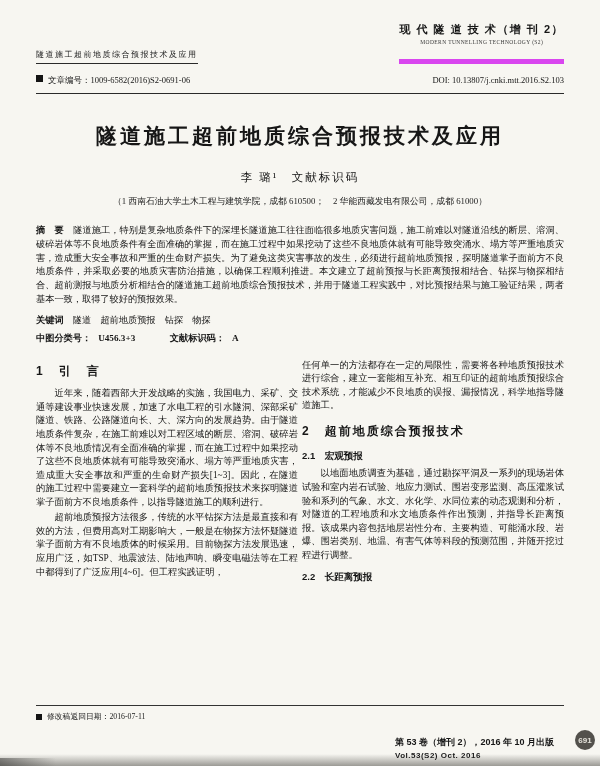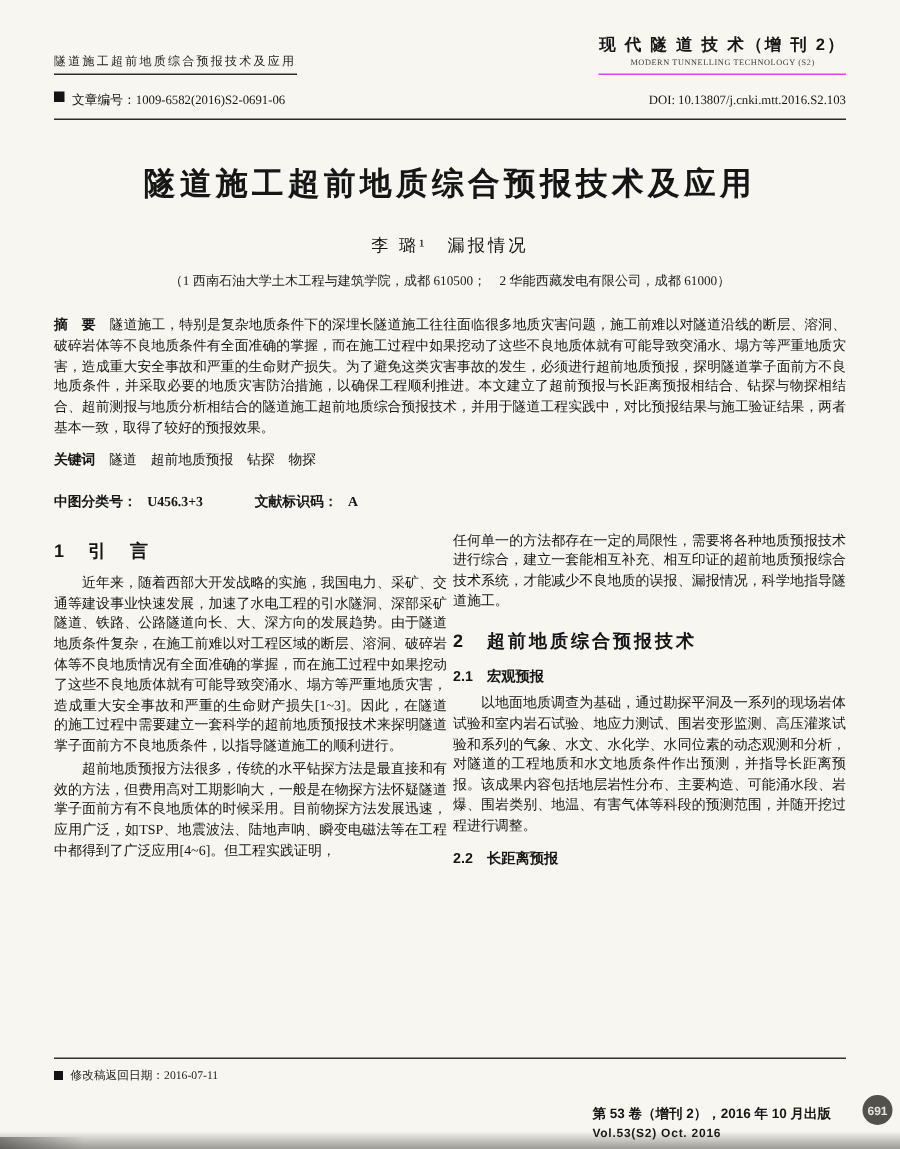--- a/index.html
+++ b/index.html
@@ -8,41 +8,41 @@
     background:#f7f6f1; box-sizing:border-box; padding:22px 36px 0 36px;
     overflow:hidden; color:#161616;
     font-family:"Liberation Serif","DejaVu Serif",serif;
   }
   
   .masthead { display:flex; justify-content:space-between; align-items:flex-end; }
   .running-title {
     font-size:8px; letter-spacing:1.5px; color:#222;
     border-bottom:1px solid #2a2a2a; padding-bottom:3px; display:inline-block;
   }
-  .mast-right { text-align:center; border-bottom:1px solid #d946ef; padding-bottom:4px; }
+  .mast-right { text-align:center; border-bottom:5px solid #d946ef; padding-bottom:14px; }
   .journal-title { font-size:11px; font-weight:bold; letter-spacing:1.5px;
     font-family:"Liberation Sans","DejaVu Sans",sans-serif; }
   .journal-en { font-size:5.5px; letter-spacing:0.4px; color:#3a3a3a; margin-top:2px; }
   
   .idline { display:flex; margin-top:11px; font-size:8.5px; }
   .black-sq { width:7px; height:7px; background:#141414; display:inline-block;
     margin-right:5px; flex:0 0 auto; }
   .idline .doi { margin-left:auto; }
   .rule { border:none; border-top:1px solid #2a2a2a; margin:6px 0 0 0; }
   
   .title { text-align:center; font-size:21px; font-weight:bold; letter-spacing:3px;
     margin-top:28px; font-family:"Liberation Sans","DejaVu Sans",sans-serif; }
   .authors { text-align:center; font-size:11.5px; margin-top:20px; letter-spacing:2px; }
   .affil { text-align:center; font-size:8.8px; margin-top:11px; color:#222; }
   
   .abstract { margin-top:16px; font-size:9.2px; line-height:1.5; text-align:justify; }
   .lab { font-weight:bold; margin-right:7px;
     font-family:"Liberation Sans","DejaVu Sans",sans-serif; }
   .kw-line { margin-top:7px; font-size:9.2px; }
-  .clc-line { margin-top:15px; font-size:9.2px; }
+  .clc-line { margin-top:5px; font-size:9.2px; }
   .clc-gap { display:inline-block; width:30px; }
   .clc-line .val { font-weight:bold; }
   
   .columns { display:flex; gap:4px; margin-top:14px; }
   .col { flex:1; min-width:0; font-size:9.3px; line-height:1.46; text-align:justify; }
   .col p { margin:0; text-indent:2em; }
   .col p.noindent { text-indent:0; }
   .col p + p { margin-top:2px; }
   .col h2 { font-size:12px; letter-spacing:2px; margin:4px 0 7px 0;
     font-family:"Liberation Sans","DejaVu Sans",sans-serif; }
@@ -88,21 +88,21 @@
   </div>
 
   <div class="idline">
     <span class="black-sq"></span>
     <span>文章编号：1009-6582(2016)S2-0691-06</span>
     <span class="doi">DOI: 10.13807/j.cnki.mtt.2016.S2.103</span>
   </div>
   <hr class="rule">
 
   <div class="title">隧道施工超前地质综合预报技术及应用</div>
-  <div class="authors">李 璐¹　漏报情况</div>
+  <div class="authors">李 璐¹　文献标识码</div>
   <div class="affil">（1 西南石油大学土木工程与建筑学院，成都 610500；　2 华能西藏发电有限公司，成都 61000）</div>
 
   <div class="abstract">
     <span class="lab">摘　要</span>
     <span>隧道施工，特别是复杂地质条件下的深埋长隧道施工往往面临很多地质灾害问题，施工前难以对隧道沿线的断层、溶洞、破碎岩体等不良地质条件有全面准确的掌握，而在施工过程中如果挖动了这些不良地质体就有可能导致突涌水、塌方等严重地质灾害，造成重大安全事故和严重的生命财产损失。为了避免这类灾害事故的发生，必须进行超前地质预报，探明隧道掌子面前方不良地质条件，并采取必要的地质灾害防治措施，以确保工程顺利推进。本文建立了超前预报与长距离预报相结合、钻探与物探相结合、超前测报与地质分析相结合的隧道施工超前地质综合预报技术，并用于隧道工程实践中，对比预报结果与施工验证结果，两者基本一致，取得了较好的预报效果。</span>
   </div>
 
   <div class="kw-line">
     <span class="lab">关键词</span>
     <span>隧道　超前地质预报　钻探　物探</span>

